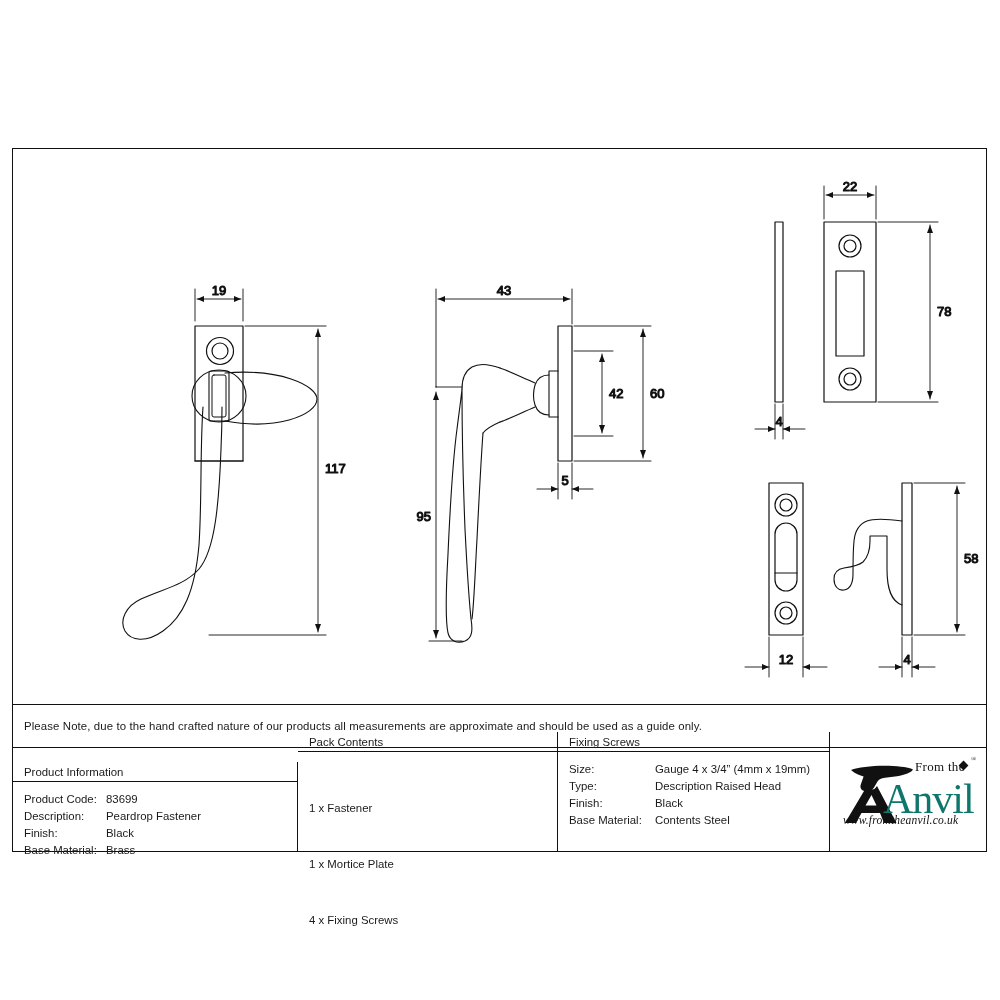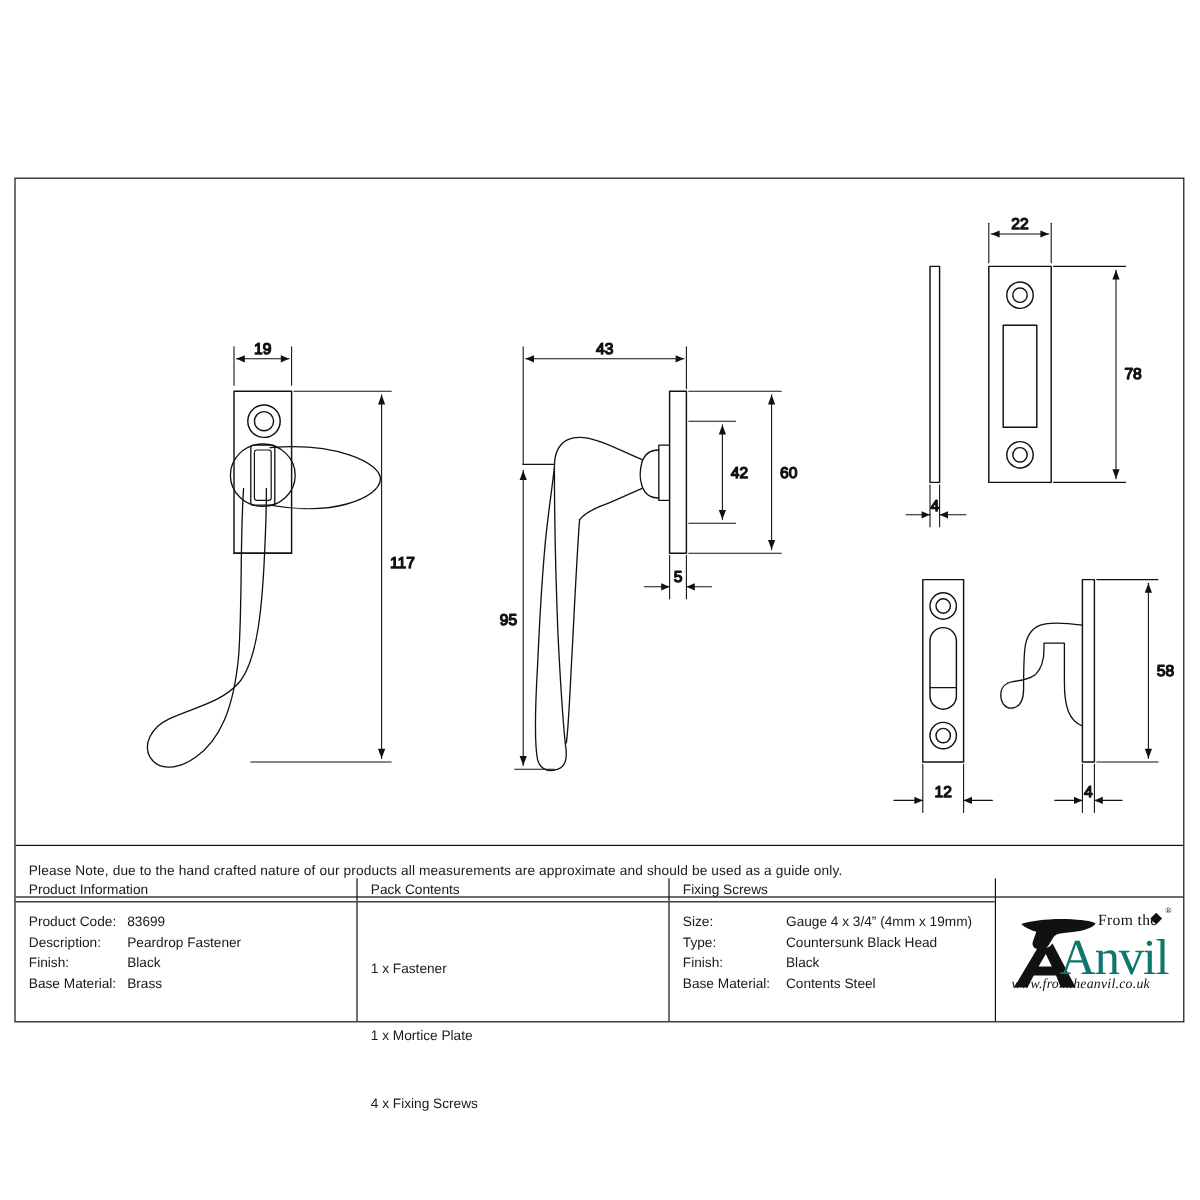--- a/index.html
+++ b/index.html
@@ -26,21 +26,21 @@
   .col{box-sizing:border-box;position:relative;}
   .col.bordered{border-right:1.6px solid #111;}
   .col-head{height:20px;display:flex;align-items:center;padding-left:11px;
             font-size:11.4px;border-bottom:1.6px solid #111;box-sizing:border-box;}
   .col-body{padding:9px 0 0 11px;}
   .kv{display:flex;font-size:11.4px;line-height:17px;}
   .kv .k{width:82px;flex:0 0 82px;}
   .kv .v{flex:1 1 auto;}
   .pack-line{font-size:11.4px;line-height:17px;margin-top:39px;}
 
-  #col-product{flex:0 0 285px;}
+  #col-product{flex:0 0 285px;margin-top:30px;}
   #col-pack{flex:0 0 260px;}
   #col-screws{flex:0 0 272px;}
   #col-screws .kv .k{width:86px;flex:0 0 86px;}
   #col-logo{flex:1 1 auto;display:flex;align-items:center;justify-content:center;}
 
   
   #logo-box{width:100%;height:100%;display:flex;align-items:center;justify-content:center;}
   .logo-wrap{position:relative;width:150px;height:78px;}
   .logo-wrap svg{position:absolute;left:0;top:0;}
 
@@ -317,21 +317,21 @@
 
     <div class="col bordered" id="col-screws">
       <div class="col-head">Fixing Screws</div>
       <div class="col-body">
         <div class="kv">
           <span class="k">Size:</span>
           <span class="v">Gauge 4 x 3/4” (4mm x 19mm)</span>
         </div>
         <div class="kv">
           <span class="k">Type:</span>
-          <span class="v">Countersunk Black Head</span>
+          <span class="v">Description Raised Head</span>
         </div>
         <div class="kv">
           <span class="k">Finish:</span>
           <span class="v">Black</span>
         </div>
         <div class="kv">
           <span class="k">Base Material:</span>
           <span class="v">Contents Steel</span>
         </div>
       </div>

